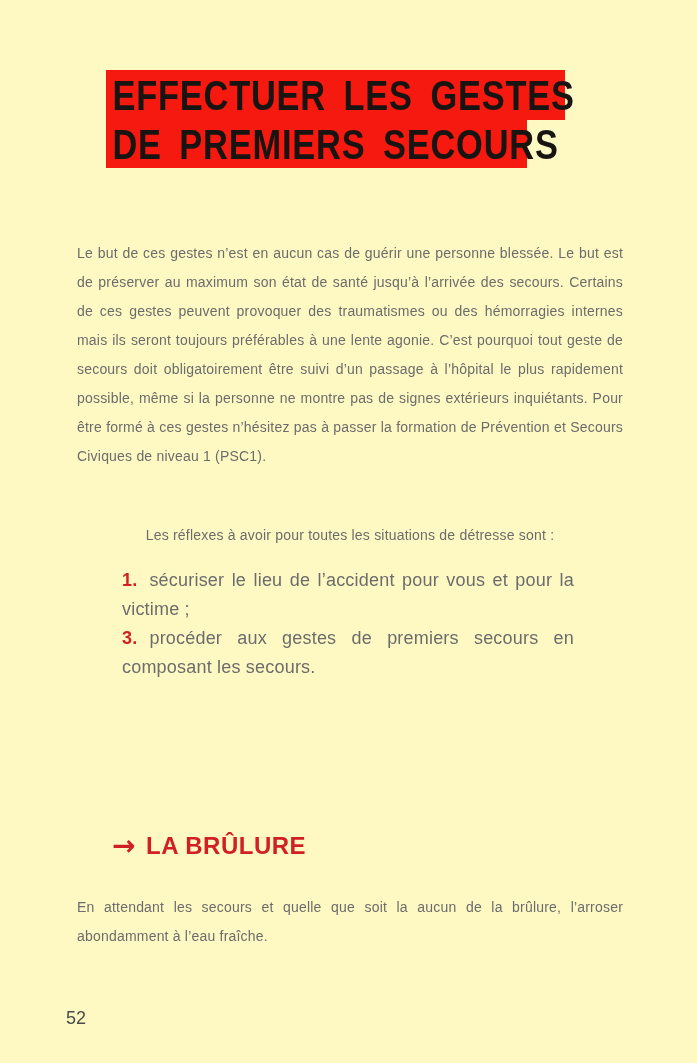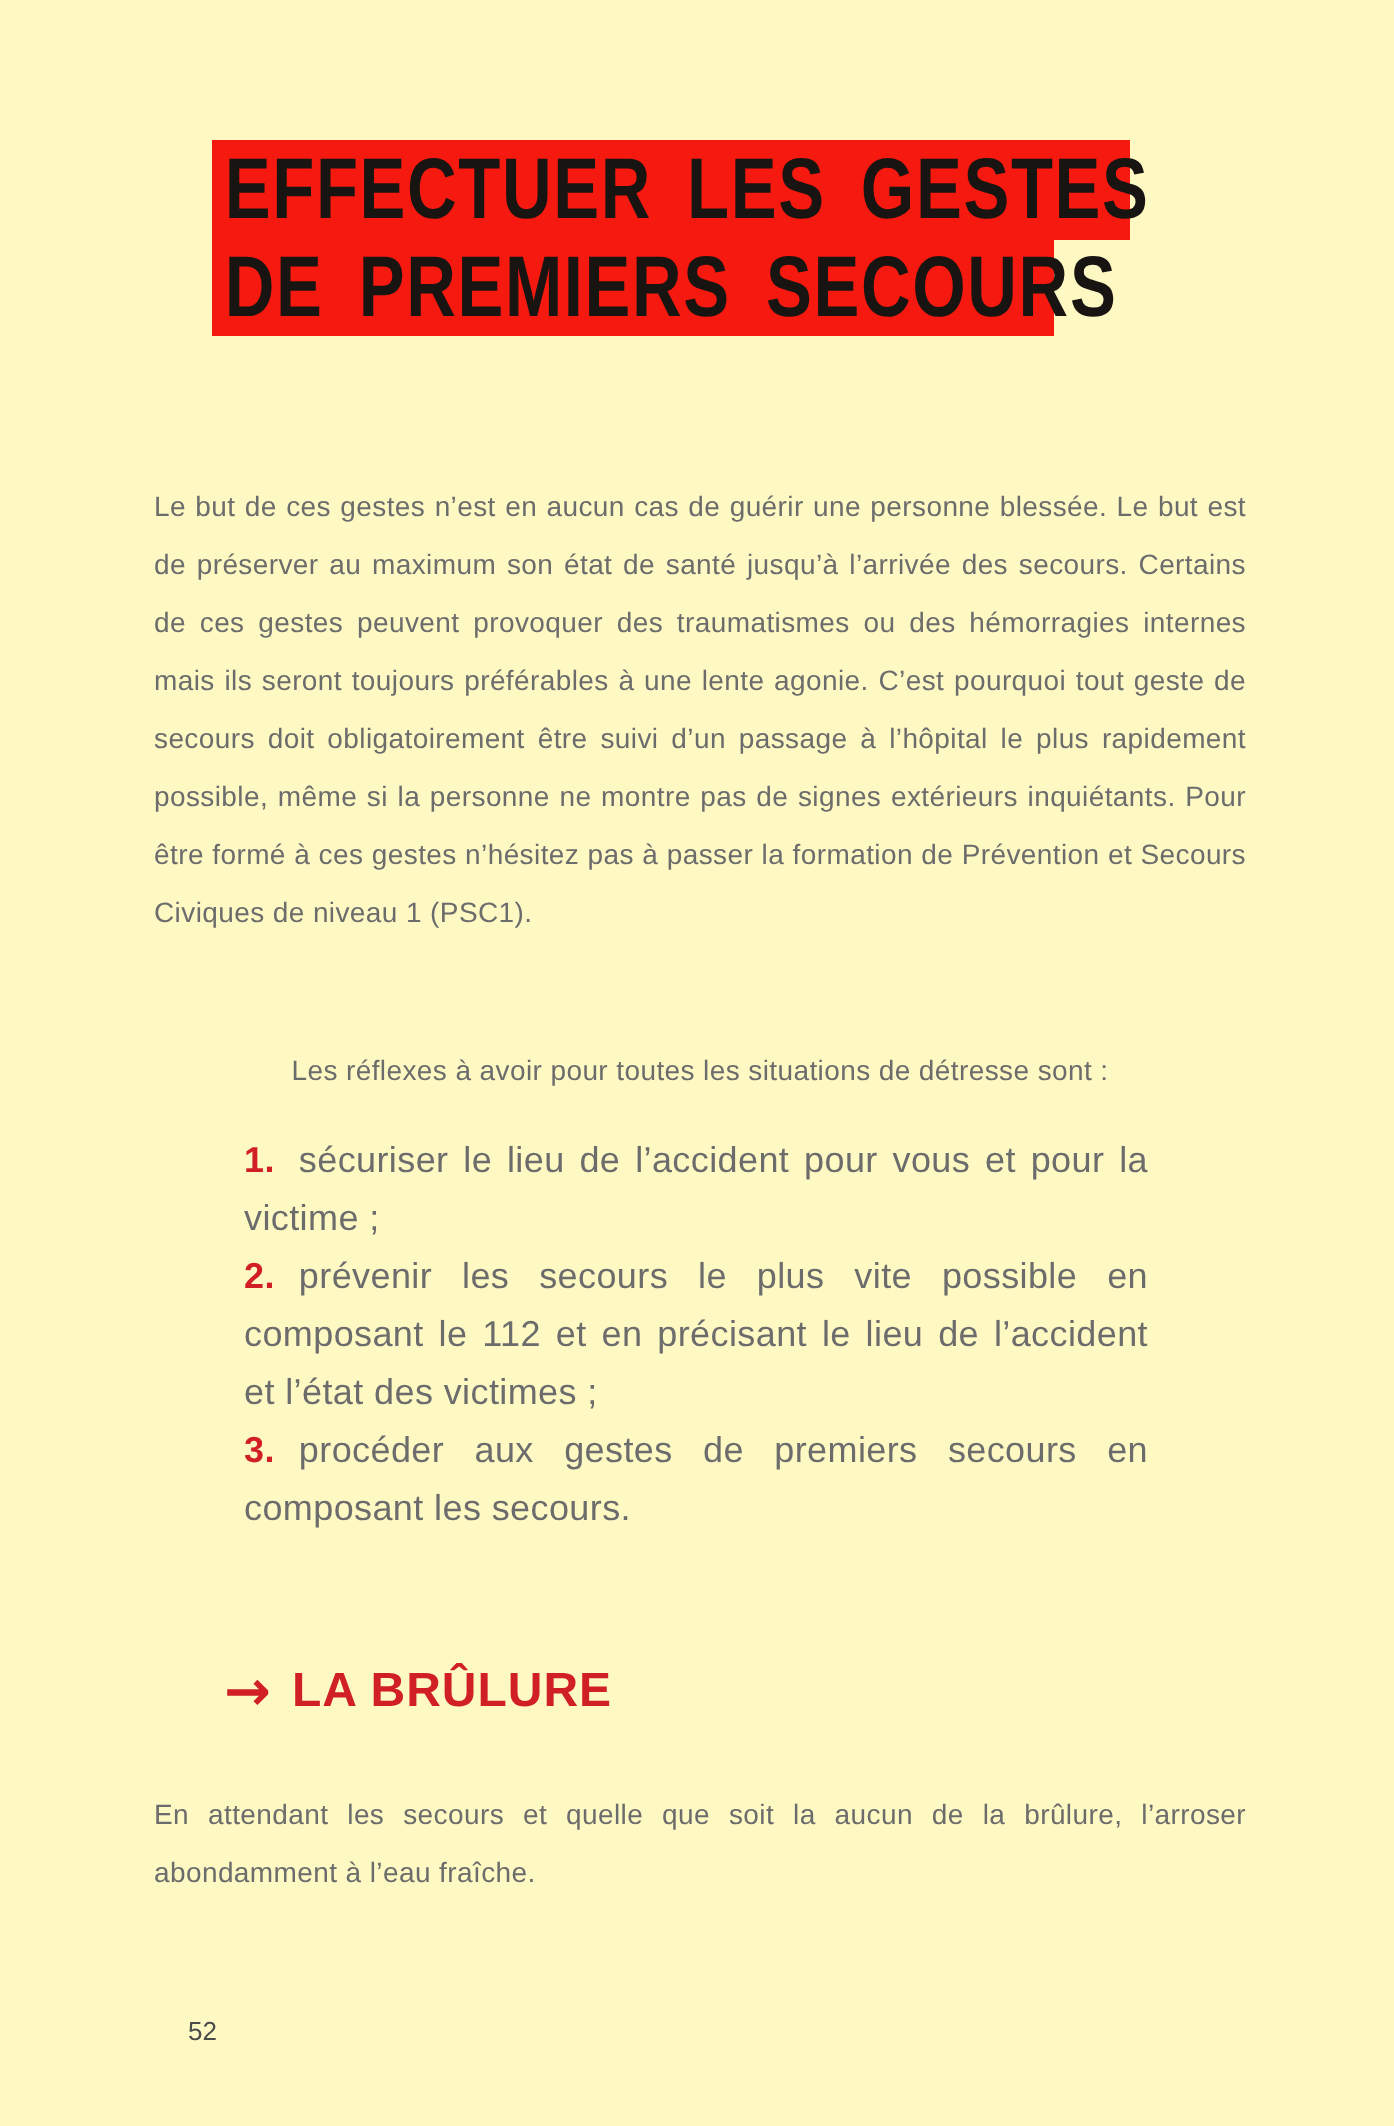--- a/index.html
+++ b/index.html
@@ -58,22 +58,22 @@
     font-size:24px;font-weight:bold;letter-spacing:0.5px;
     white-space:nowrap;
   }
   .arrow{
     font-family:"DejaVu Sans",sans-serif;
     font-size:28px;font-weight:bold;line-height:1;
   }
   .burn{top:893px;}
   
   .page-number{
-    position:absolute;left:94px;top:1008px;
-    font-size:13px;color:#4b4b4b;
+    position:absolute;left:66px;top:1008px;
+    font-size:18px;color:#4b4b4b;
   }
 </style>
 </head>
 <body>
 
 <div class="page">
 
   <header class="banner">
     <span class="banner-line l1">
       <span class="banner-text">EFFECTUER LES GESTES</span>
@@ -82,21 +82,20 @@
       <span class="banner-text">DE PREMIERS SECOURS</span>
     </span>
   </header>
 
   <p class="bodytext intro">Le but de ces gestes n’est en aucun cas de guérir une personne blessée. Le but est de préserver au maximum son état de santé jusqu’à l’arrivée des secours. Certains de ces gestes peuvent provoquer des traumatismes ou des hémorragies internes mais ils seront toujours préférables à une lente agonie. C’est pourquoi tout geste de secours doit obligatoirement être suivi d’un passage à l’hôpital le plus rapidement possible, même si la personne ne montre pas de signes extérieurs inquiétants. Pour être formé à ces gestes n’hésitez pas à passer la formation de Prévention et Secours Civiques de niveau 1 (PSC1).</p>
 
   <p class="bodytext reflex-intro">Les réflexes à avoir pour toutes les situations de détresse sont&nbsp;:</p>
 
   <div class="reflex-list">
     <p><span class="num">1.</span><span>sécuriser le lieu de l’accident pour vous et pour la victime&nbsp;;</span></p>
-    <p><span class="num">2.</span><span>prévenir les secours le plus vite possible en composant le 112 et en précisant le lieu de l’accident et l’état des victimes&nbsp;;</span></p>
     <p><span class="num">3.</span><span>procéder aux gestes de premiers secours en composant les secours.</span></p>
   </div>
 
   <h2 class="section-heading">
     <span class="arrow">→</span>
     <span>LA BRÛLURE</span>
   </h2>
 
   <p class="bodytext burn">En attendant les secours et quelle que soit la aucun de la brûlure, l’arroser abondamment à l’eau fraîche.</p>
 

